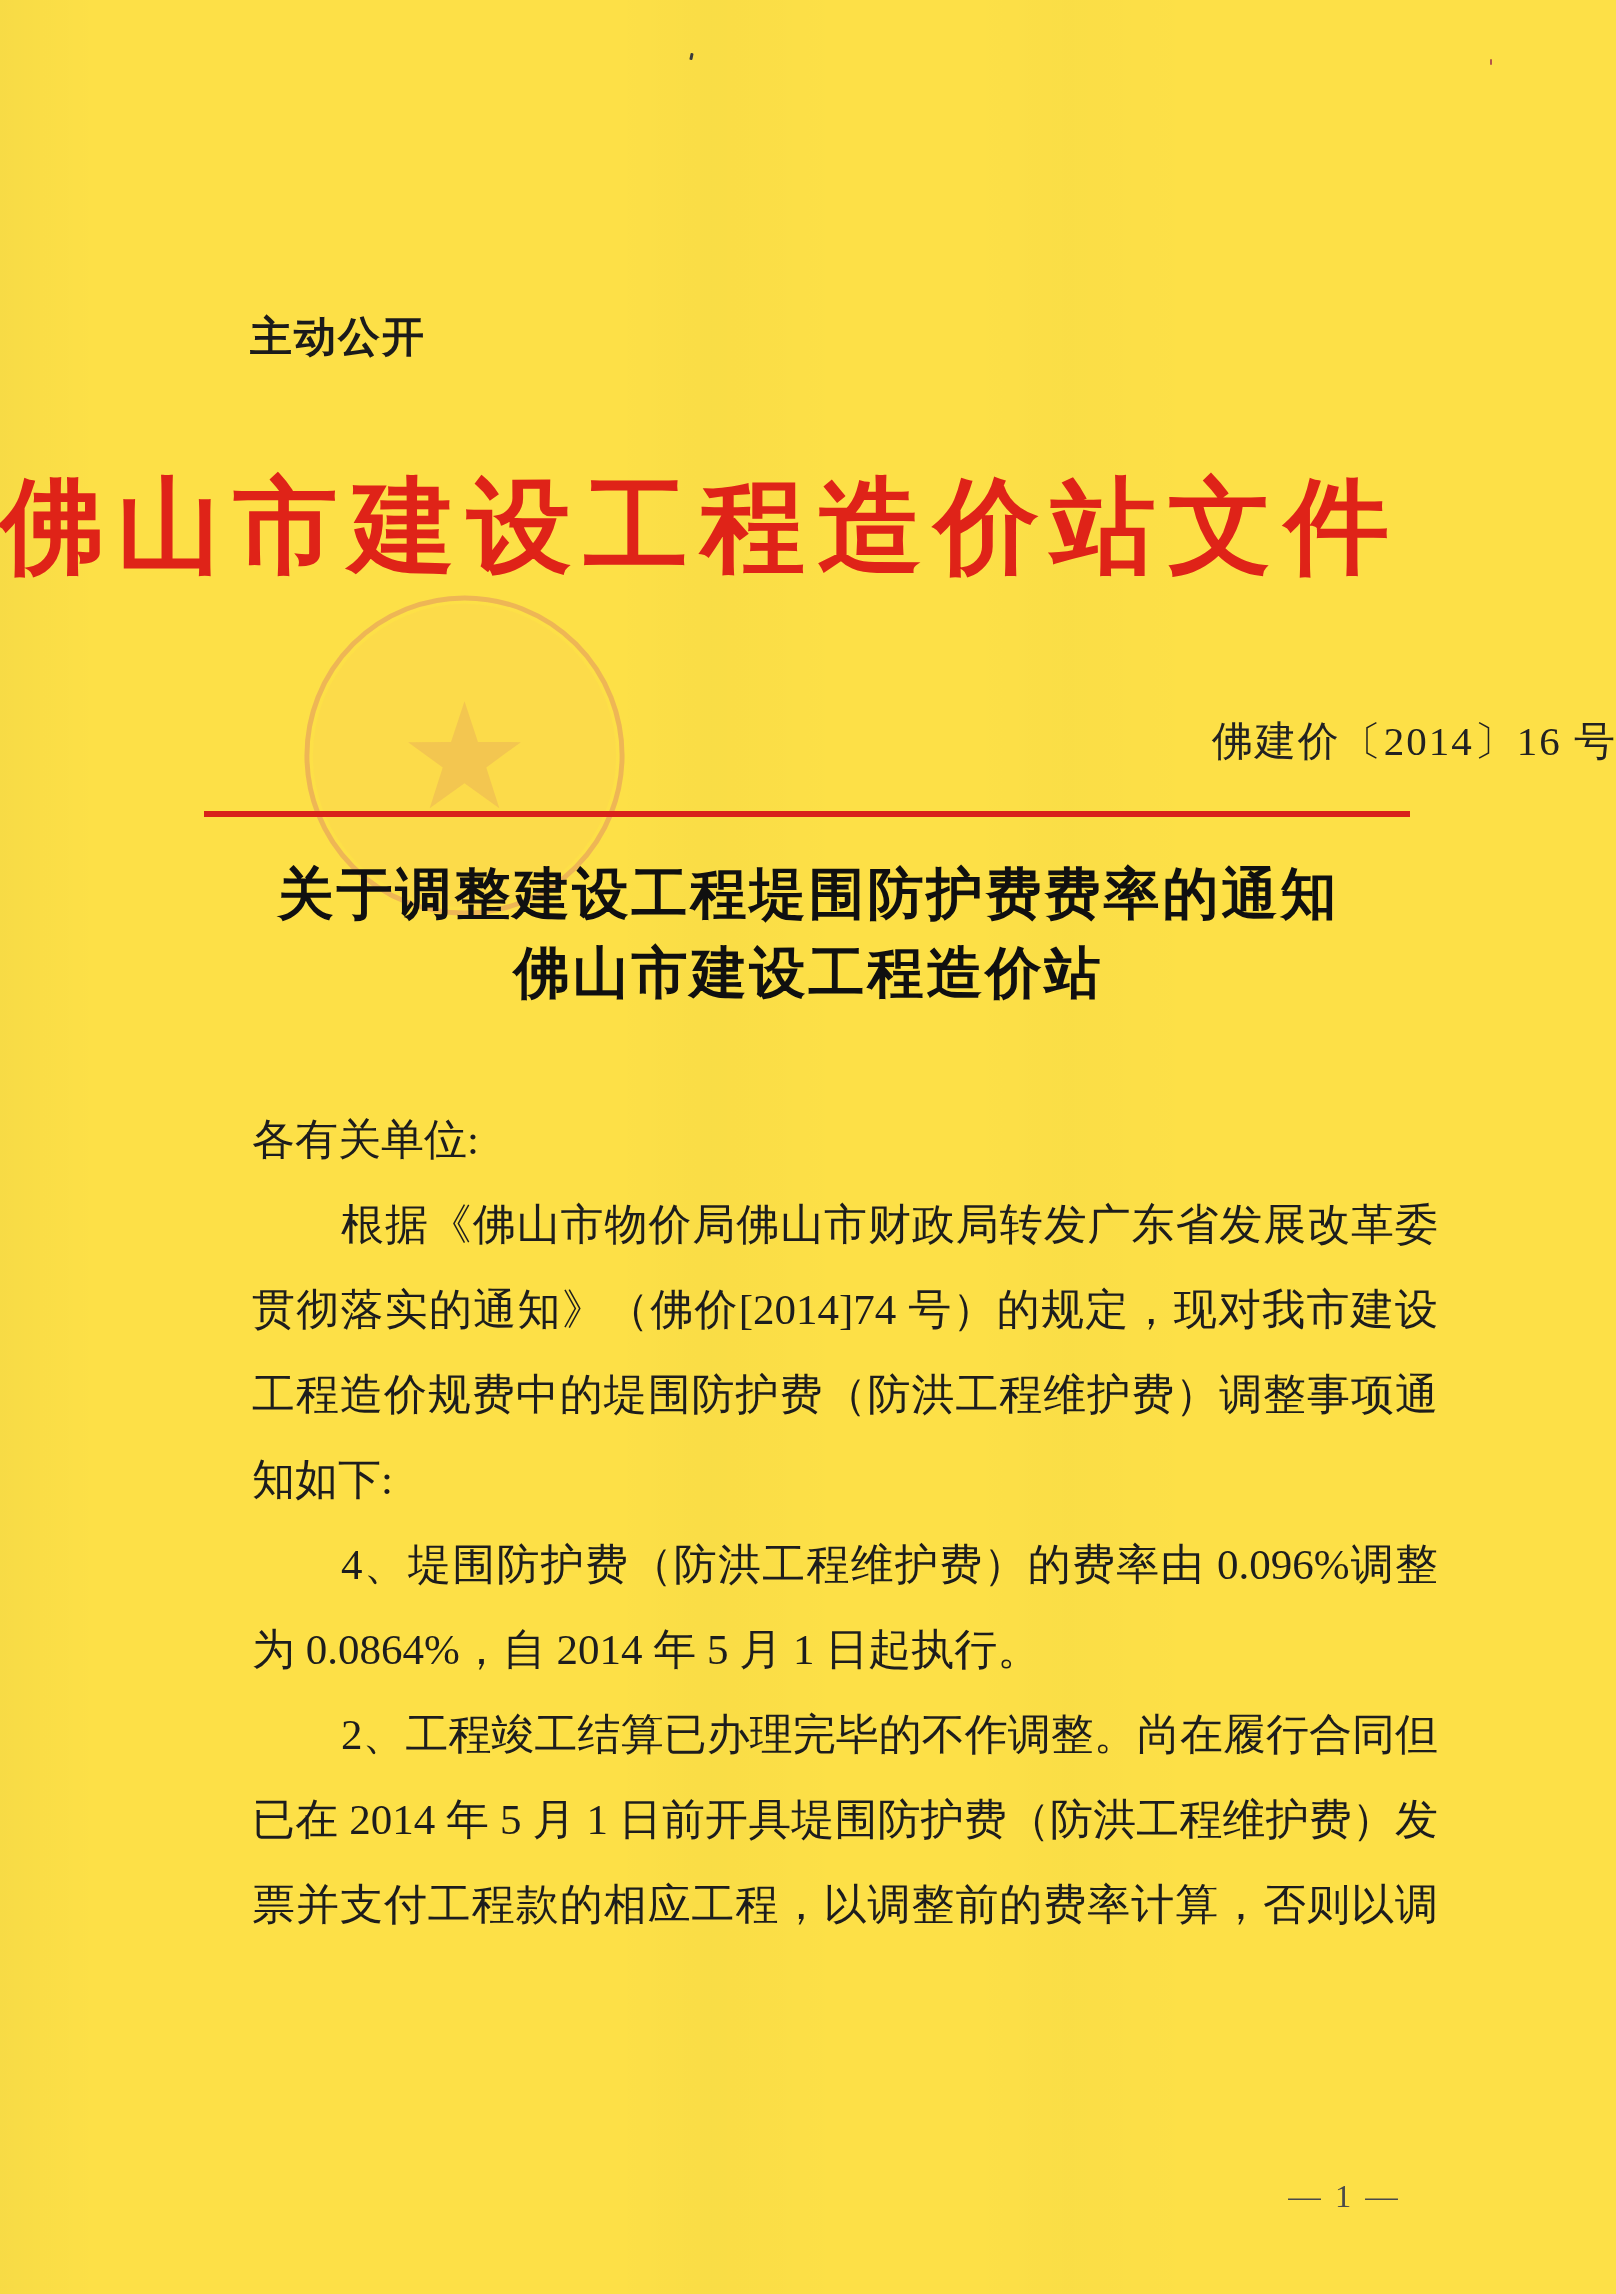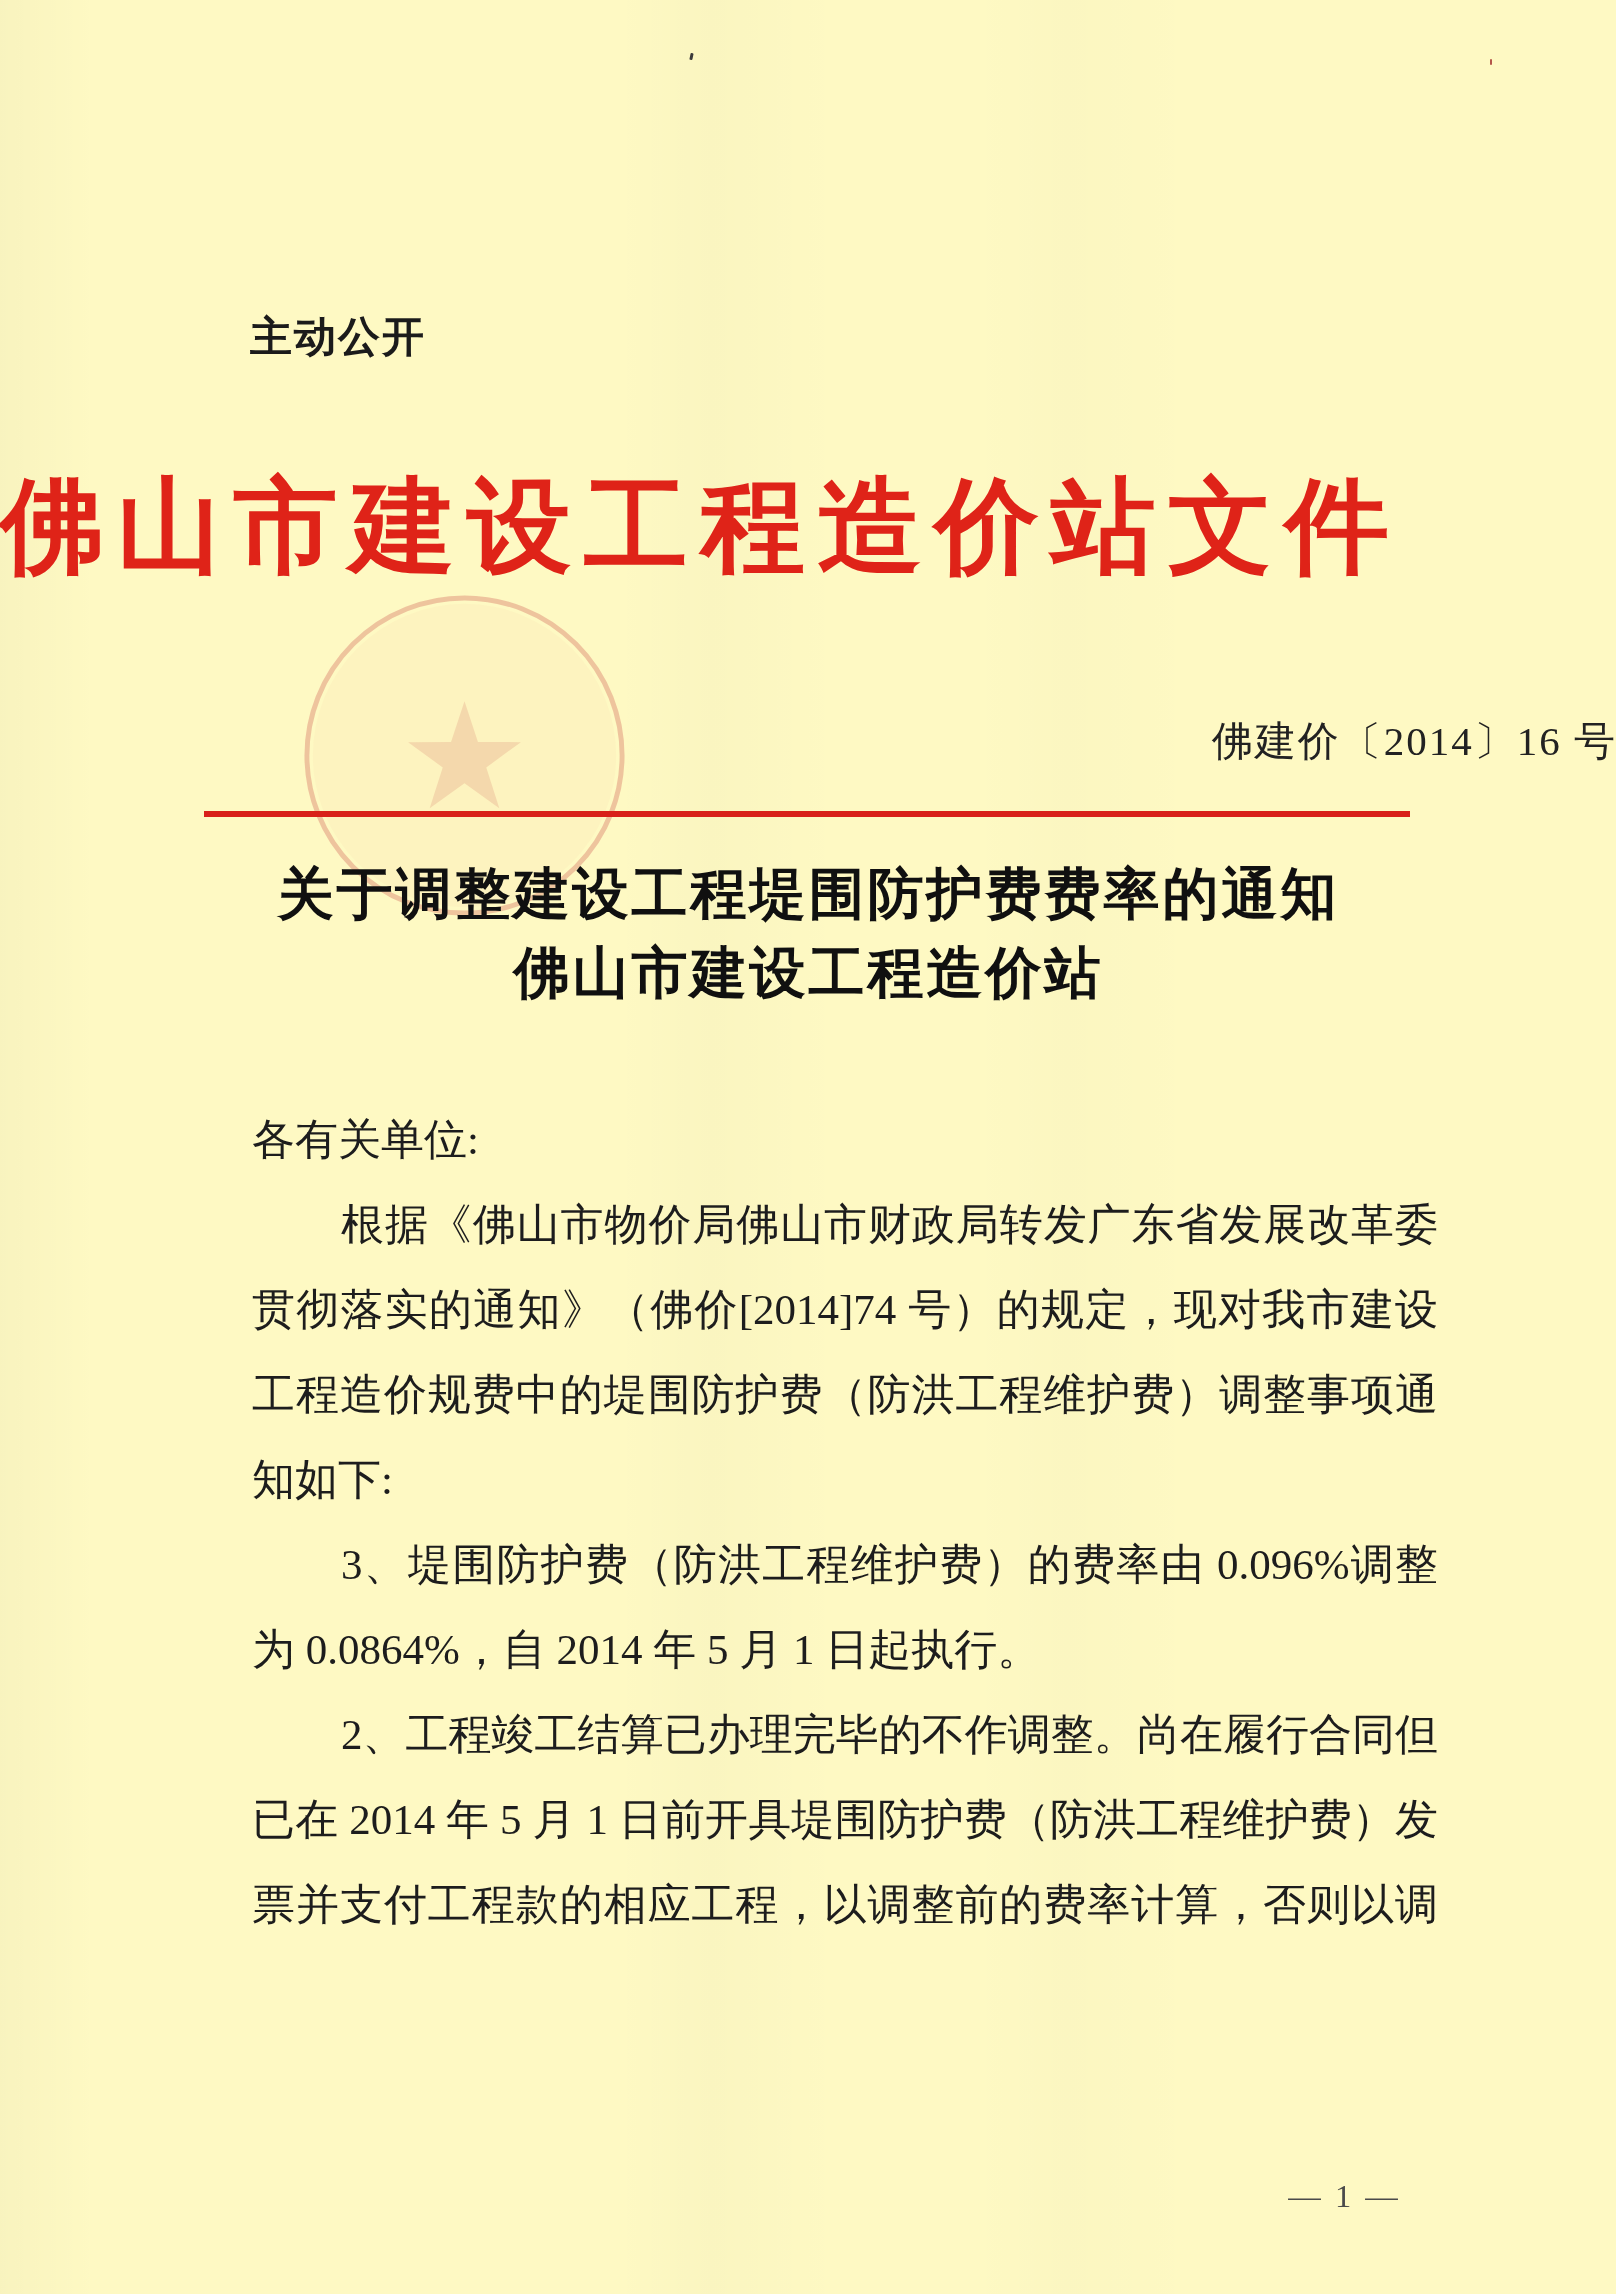--- a/index.html
+++ b/index.html
@@ -1,20 +1,20 @@
 <!DOCTYPE html>
 <html><head>
 <meta charset="utf-8">
 <style>
   html, body { margin: 0; padding: 0; background: #e9e9e9; }
   .page {
     position: relative;
     width: 1617px; height: 2294px;
     margin: 0 auto;
-    background: #fef9c3;
+    background: #fde047;
     overflow: hidden;
     font-family: "Liberation Serif", serif;
     color: #1c1c1c;
   }
   
   .page::before {
     content: "";
     position: absolute; inset: 0;
     background:
       linear-gradient(90deg, rgba(0,0,0,0.025) 0%, rgba(0,0,0,0) 6%),
@@ -116,21 +116,21 @@
     <div>关于调整建设工程堤围防护费费率的通知</div>
     <div>佛山市建设工程造价站</div>
   </div>
 
   <div class="body-text">
     <div class="ln">各有关单位:</div>
     <div class="ln jfy ind">根据《佛山市物价局佛山市财政局转发广东省发展改革委</div>
     <div class="ln jfy">贯彻落实的通知》（佛价[2014]74 号）的规定，现对我市建设</div>
     <div class="ln jfy">工程造价规费中的堤围防护费（防洪工程维护费）调整事项通</div>
     <div class="ln">知如下:</div>
-    <div class="ln jfy ind">3、堤围防护费（防洪工程维护费）的费率由 0.096%调整</div>
+    <div class="ln jfy ind">4、堤围防护费（防洪工程维护费）的费率由 0.096%调整</div>
     <div class="ln">为 0.0864%，自 2014 年 5 月 1 日起执行。</div>
     <div class="ln jfy ind">2、工程竣工结算已办理完毕的不作调整。尚在履行合同但</div>
     <div class="ln jfy">已在 2014 年 5 月 1 日前开具堤围防护费（防洪工程维护费）发</div>
     <div class="ln jfy">票并支付工程款的相应工程，以调整前的费率计算，否则以调</div>
   </div>
 
   <div class="page-number">— 1 —</div>
 
 </div>
 

